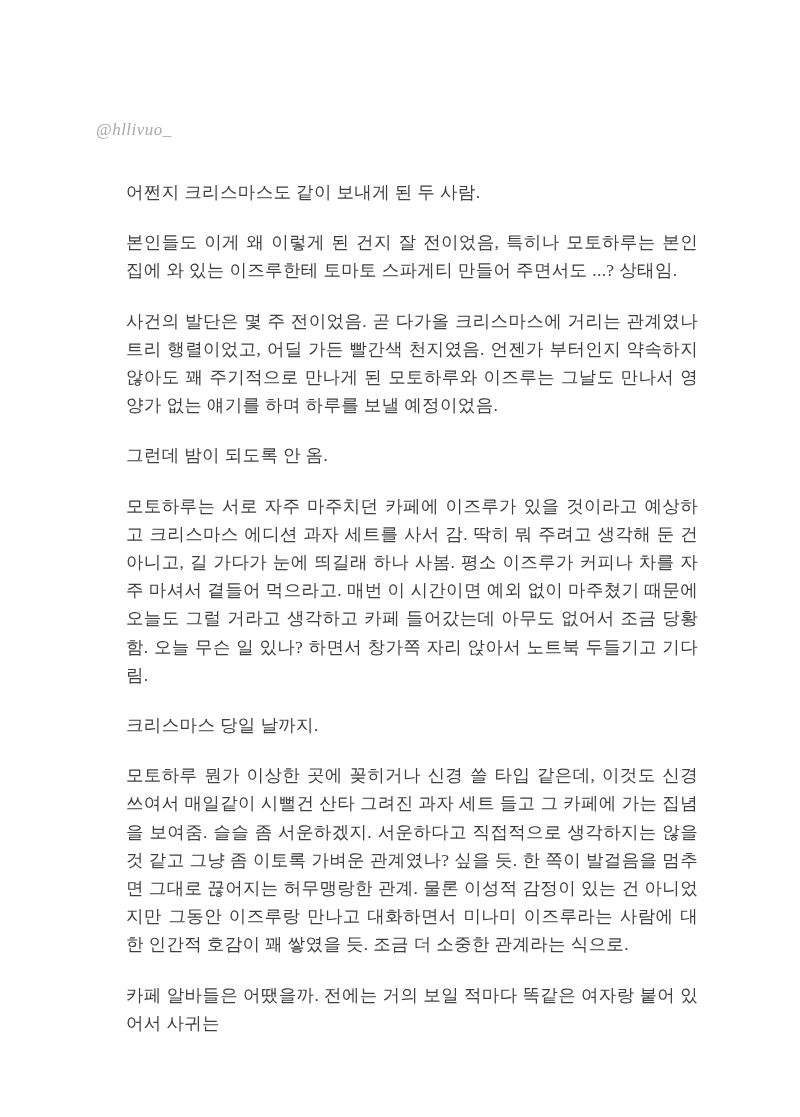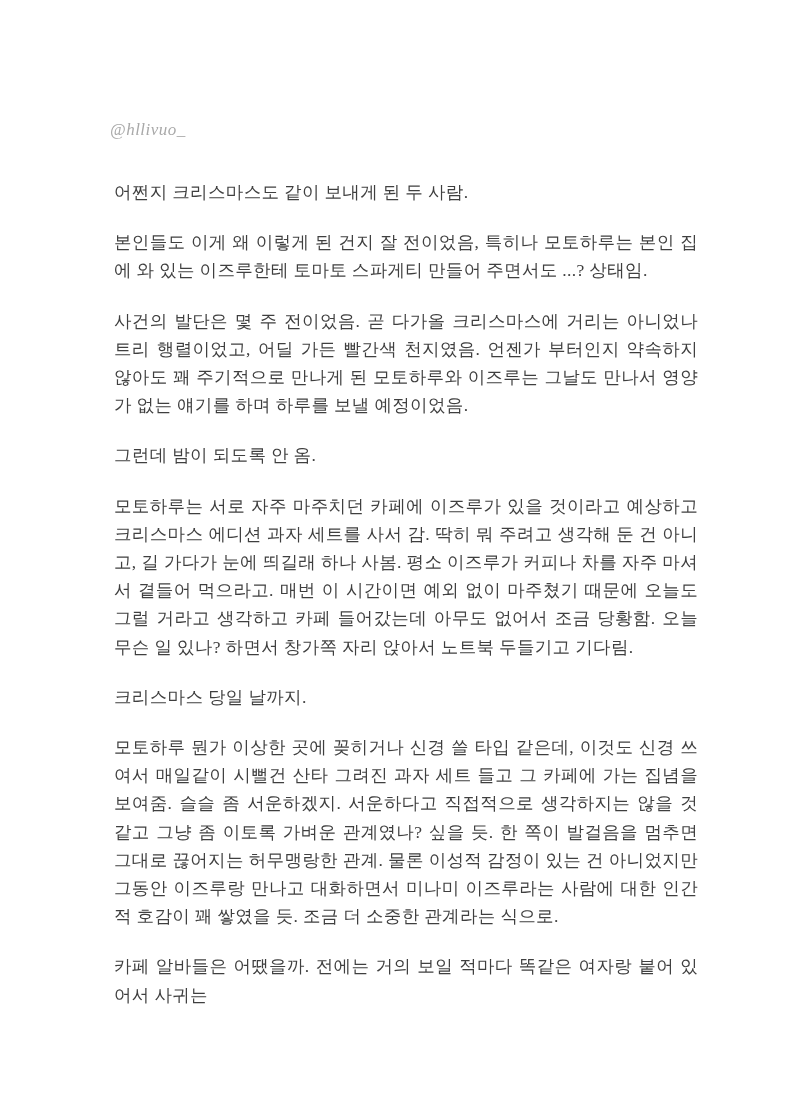--- a/index.html
+++ b/index.html
@@ -10,55 +10,55 @@
   .page {
     position: relative;
     width: 800px;
     height: 1117px;
     background: #ffffff;
     overflow: hidden;
     font-family: "Liberation Serif", "DejaVu Serif", serif;
   }
   .handle {
     position: absolute;
-    left: 110px;
+    left: 96px;
     top: 120px;
     font-style: italic;
     font-size: 17px;
     letter-spacing: 0.5px;
     color: #a9a9a9;
   }
   .body-text {
     position: absolute;
     left: 110px;
     top: 178px;
     width: 588px;
     color: #3f3f3f;
     font-size: 17.5px;
     line-height: 28.2px;
     text-align: justify;
     word-break: break-all;
     letter-spacing: 0.02em;
   }
   .body-text p {
-    margin: 0 0 22px 4px;
+    margin: 0 0 22px 16px;
   }
   .body-text p:last-child {
     margin-bottom: 0;
   }
 </style>
 </head>
 <body>
 
 <div class="page">
   <div class="handle">@hllivuo_</div>
 
   <div class="body-text">
     <p>어쩐지 크리스마스도 같이 보내게 된 두 사람.</p>
     <p>본인들도 이게 왜 이렇게 된 건지 잘 전이었음, 특히나 모토하루는 본인 집에 와 있는 이즈루한테 토마토 스파게티 만들어 주면서도 ...? 상태임.</p>
-    <p>사건의 발단은 몇 주 전이었음. 곧 다가올 크리스마스에 거리는 아니었나 트리 행렬이었고, 어딜 가든 빨간색 천지였음. 언젠가 부터인지 약속하지 않아도 꽤 주기적으로 만나게 된 모토하루와 이즈루는 그날도 만나서 영양가 없는 얘기를 하며 하루를 보낼 예정이었음.</p>
+    <p>사건의 발단은 몇 주 전이었음. 곧 다가올 크리스마스에 거리는 관계였나 트리 행렬이었고, 어딜 가든 빨간색 천지였음. 언젠가 부터인지 약속하지 않아도 꽤 주기적으로 만나게 된 모토하루와 이즈루는 그날도 만나서 영양가 없는 얘기를 하며 하루를 보낼 예정이었음.</p>
     <p>그런데 밤이 되도록 안 옴.</p>
     <p>모토하루는 서로 자주 마주치던 카페에 이즈루가 있을 것이라고 예상하고 크리스마스 에디션 과자 세트를 사서 감. 딱히 뭐 주려고 생각해 둔 건 아니고, 길 가다가 눈에 띄길래 하나 사봄. 평소 이즈루가 커피나 차를 자주 마셔서 곁들어 먹으라고. 매번 이 시간이면 예외 없이 마주쳤기 때문에 오늘도 그럴 거라고 생각하고 카페 들어갔는데 아무도 없어서 조금 당황함. 오늘 무슨 일 있나? 하면서 창가쪽 자리 앉아서 노트북 두들기고 기다림.</p>
     <p>크리스마스 당일 날까지.</p>
     <p>모토하루 뭔가 이상한 곳에 꽂히거나 신경 쓸 타입 같은데, 이것도 신경 쓰여서 매일같이 시뻘건 산타 그려진 과자 세트 들고 그 카페에 가는 집념을 보여줌. 슬슬 좀 서운하겠지. 서운하다고 직접적으로 생각하지는 않을 것 같고 그냥 좀 이토록 가벼운 관계였나? 싶을 듯. 한 쪽이 발걸음을 멈추면 그대로 끊어지는 허무맹랑한 관계. 물론 이성적 감정이 있는 건 아니었지만 그동안 이즈루랑 만나고 대화하면서 미나미 이즈루라는 사람에 대한 인간적 호감이 꽤 쌓였을 듯. 조금 더 소중한 관계라는 식으로.</p>
     <p>카페 알바들은 어땠을까. 전에는 거의 보일 적마다 똑같은 여자랑 붙어 있어서 사귀는</p>
   </div>
 </div>
 
 </body></html>

